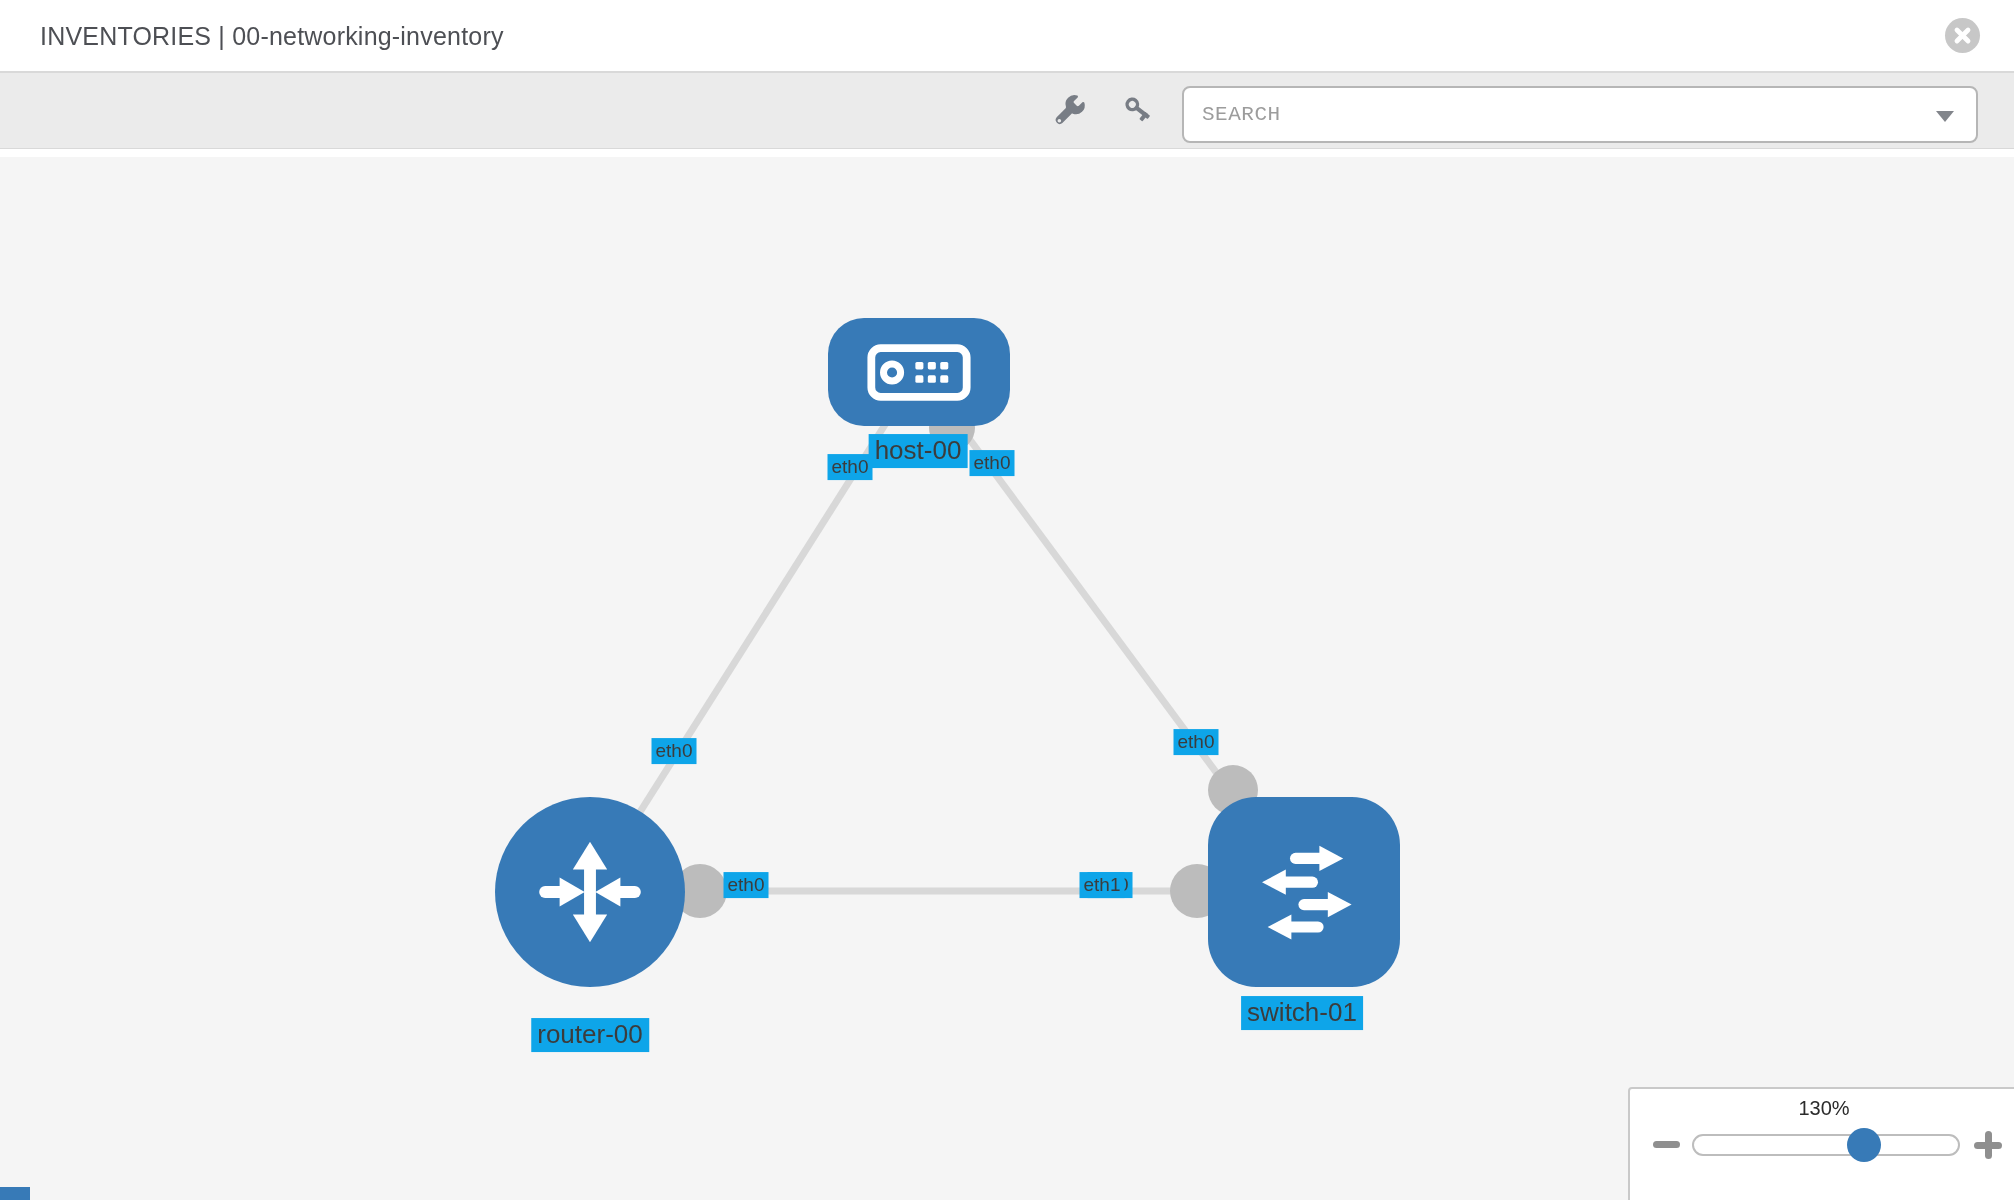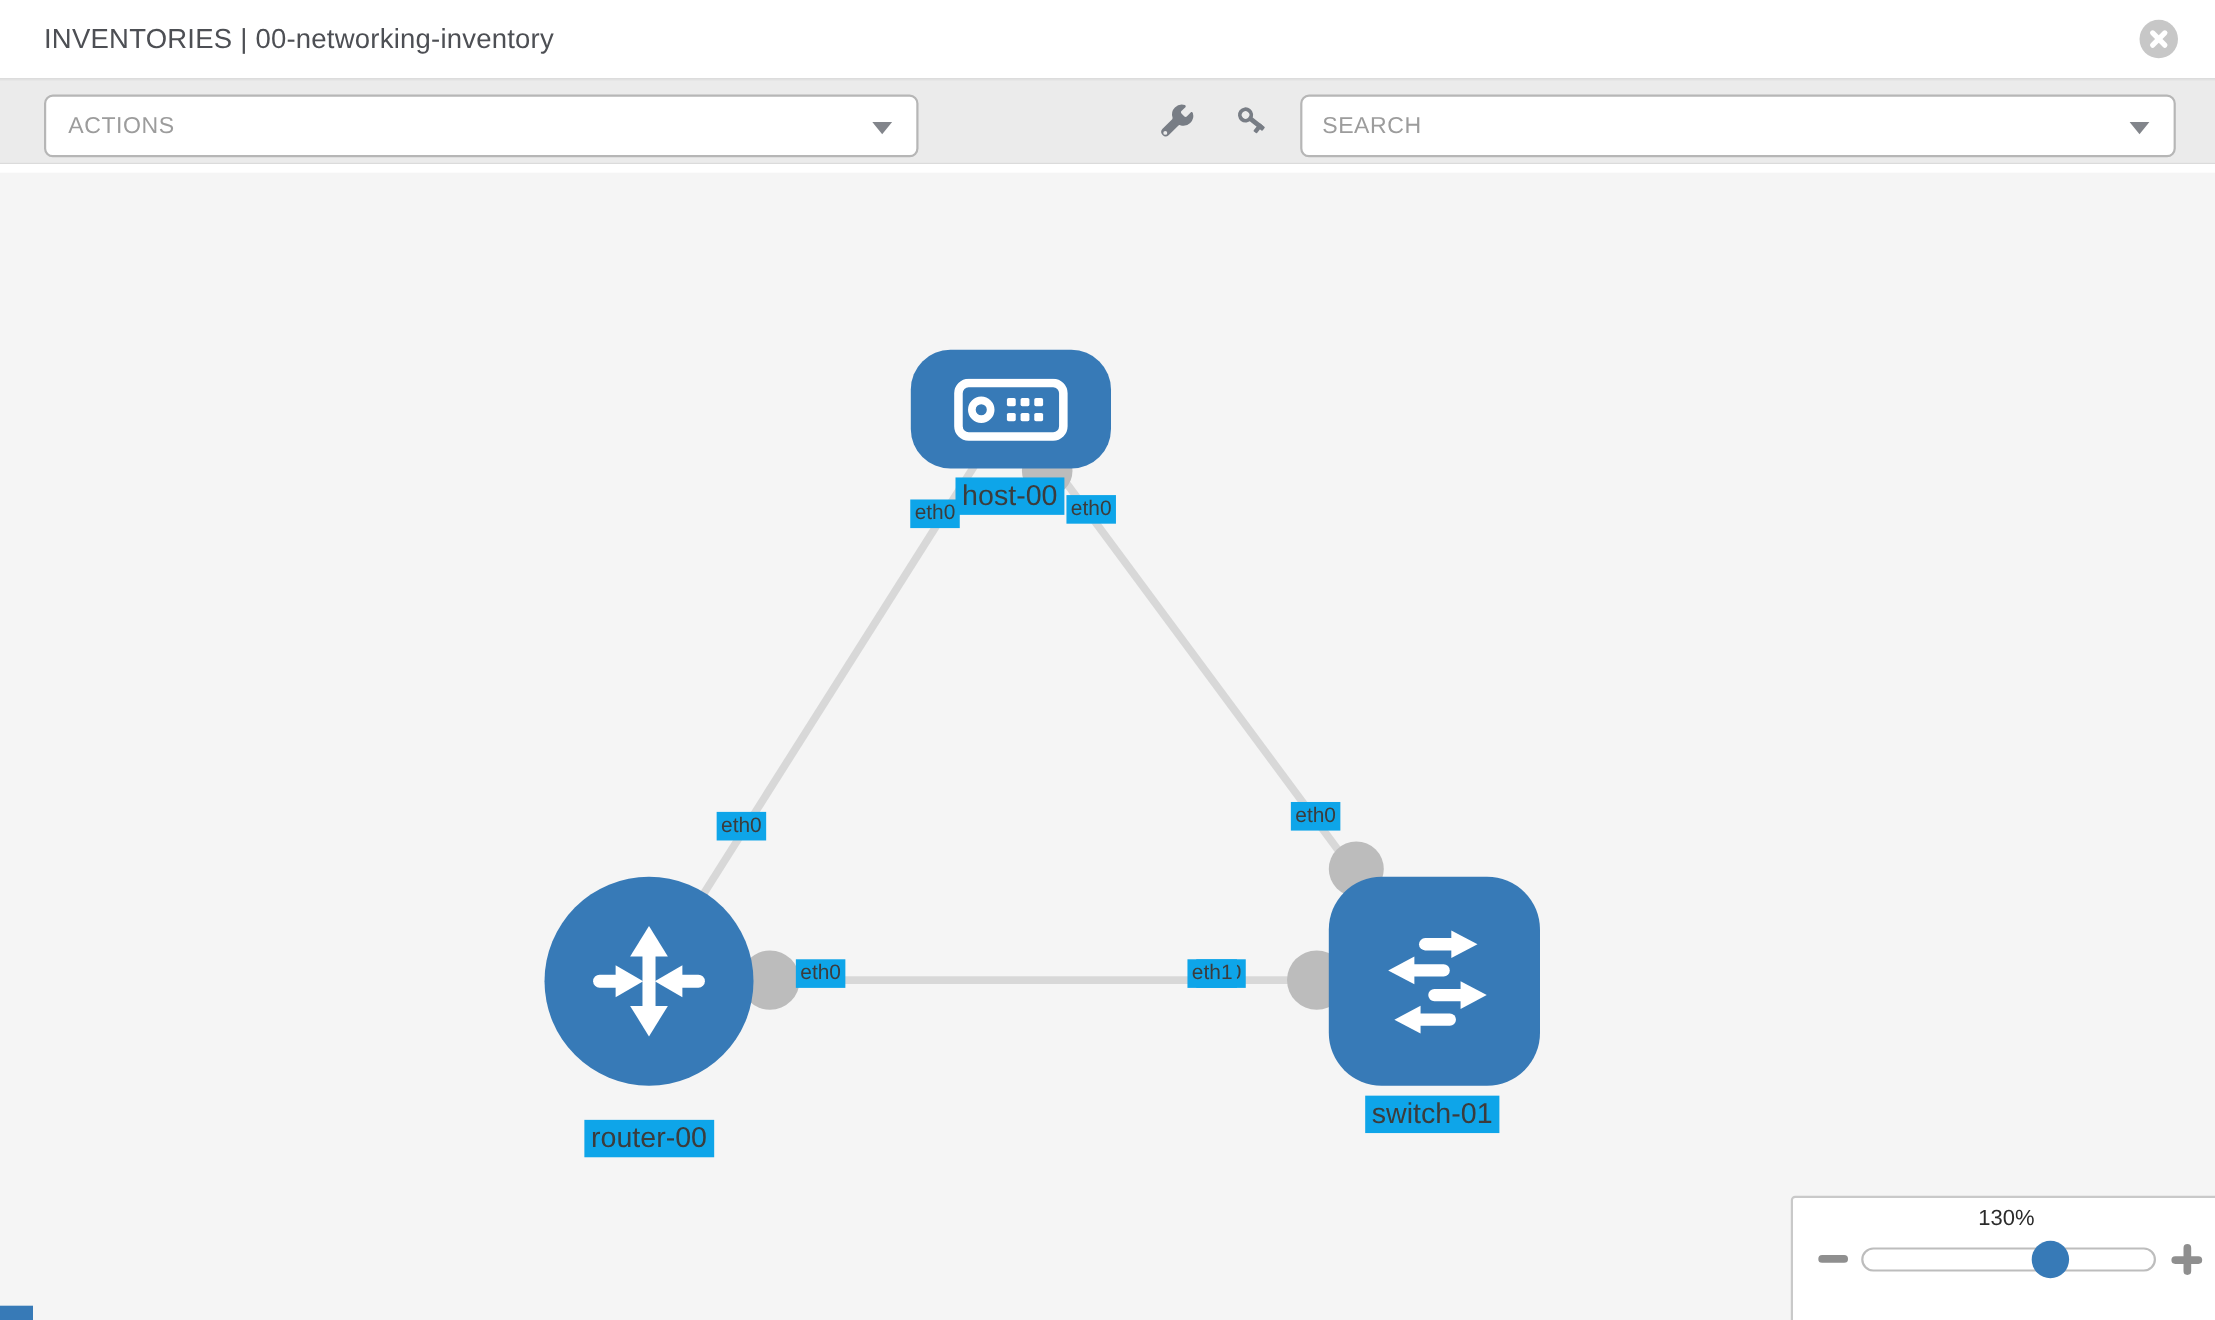--- a/index.html
+++ b/index.html
@@ -22,21 +22,21 @@
             border:2px solid #b6b6b6; border-radius:8px; }
   .dd-box.actions { left:40px;  width:795px; }
   .dd-box.search  { left:1182px; width:796px; }
   .dd-label { position:absolute; left:20px; top:0; height:53px; line-height:53px;
               font-size:21px; color:#9c9c9c; letter-spacing:.5px; }
   .dd-caret { position:absolute; right:22px; top:23px; width:0; height:0;
               border-left:9px solid transparent; border-right:9px solid transparent;
               border-top:11px solid #82858b; }
   .search-input { position:absolute; left:18px; top:0; width:700px; height:53px;
                   border:none; outline:none; background:transparent;
-                  font-family:Liberation Sans, sans-serif; font-size:21px; color:#555; }
+                  font-family:Liberation Mono, monospace; font-size:21px; color:#555; }
   .search-input::placeholder { color:#9c9c9c; letter-spacing:.5px; opacity:1; }
   .tool-btn { position:absolute; top:9px; width:56px; height:56px; background:transparent;
               border:none; cursor:pointer; display:flex; align-items:center; justify-content:center; }
   .tool-btn.wrench { left:1042px; }
   .tool-btn.key    { left:1108px; }
 
   
   .canvas { position:absolute; left:0; top:157px; width:2014px; height:1043px;
             background:#f5f5f5; z-index:1; }
   .net-svg { position:absolute; left:0; top:0; z-index:1; }
@@ -80,24 +80,20 @@
   <div class="close-btn">
     <svg width="19" height="19" viewBox="0 0 24 24">
       <line x1="5" y1="5" x2="19" y2="19" stroke="#ffffff" stroke-width="6" stroke-linecap="round"></line>
       <line x1="19" y1="5" x2="5" y2="19" stroke="#ffffff" stroke-width="6" stroke-linecap="round"></line>
     </svg>
   </div>
 </div>
 
 <div class="toolbar">
 
-  <div class="dd-box actions">
-    <span class="dd-label">ACTIONS</span>
-    <span class="dd-caret"></span>
-  </div>
 
   <button class="tool-btn wrench">
     <svg width="36" height="36" viewBox="0 0 24 24" fill="#787d85">
       <path d="M21.6 7.1c-.2-.5-.9-.7-1.3-.3l-2.4 2.4c-.4.4-1 .4-1.4 0l-1.8-1.8c-.4-.4-.4-1 0-1.4l2.4-2.4c.4-.4.2-1.1-.3-1.3a6 6 0 0 0-7.5 7.6c.1.3 0 .7-.2 1l-6 6a2.7 2.7 0 0 0 3.8 3.8l6-6c.3-.3.7-.4 1-.2a6 6 0 0 0 7.7-7.4zM4.9 20.4a1.2 1.2 0 1 1 0-2.4 1.2 1.2 0 0 1 0 2.4z"></path>
     </svg>
   </button>
 
   <button class="tool-btn key">
     <svg width="36" height="36" viewBox="0 0 24 24">
       <g fill="#787d85" transform="rotate(38 12 12)">

